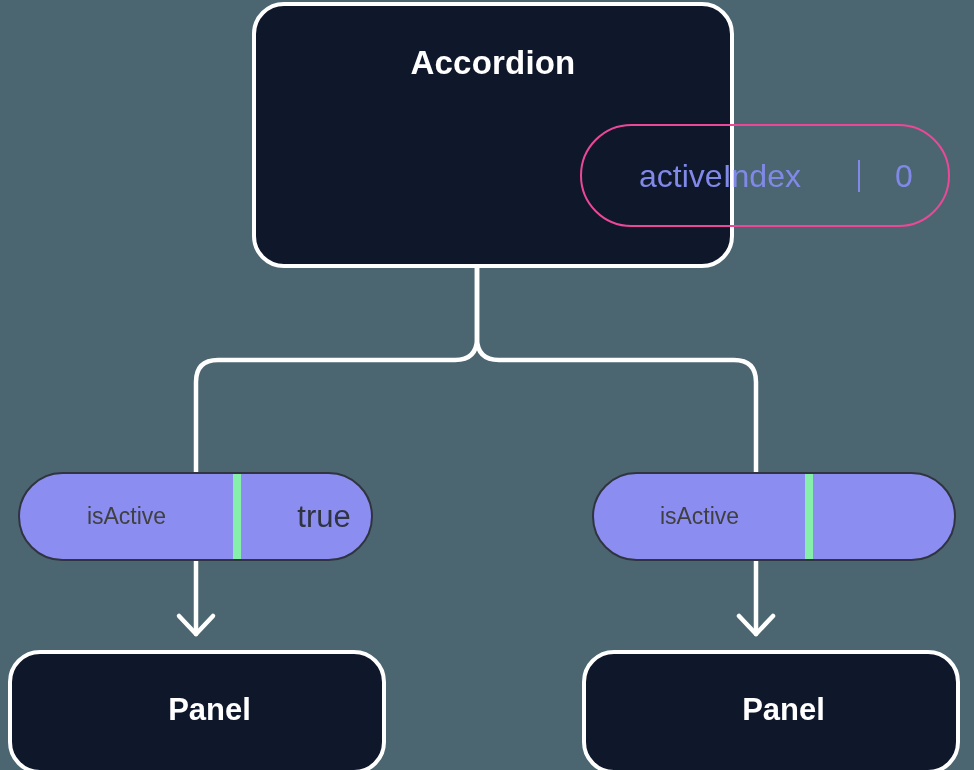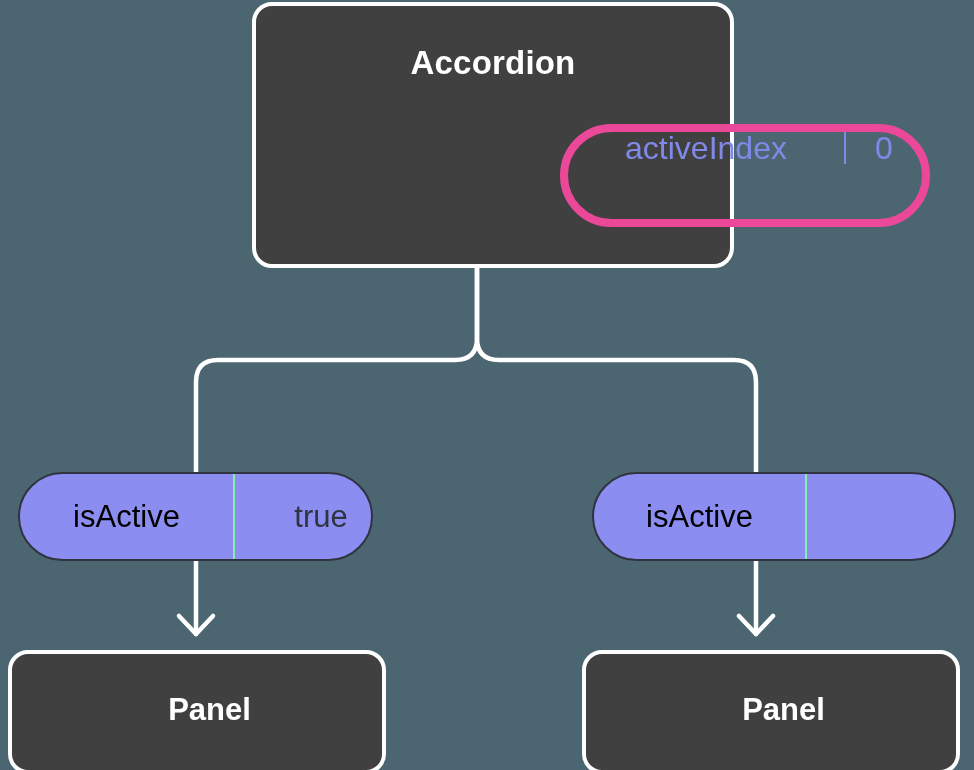--- a/index.html
+++ b/index.html
@@ -24,23 +24,23 @@
     top: 0;
     width: 974px;
     height: 770px;
     pointer-events: none;
   }
 
   
   .node-box {
     position: absolute;
     box-sizing: border-box;
-    background: #404040;
+    background: #0f172a;
     border: 4px solid #ffffff;
-    border-radius: 20px;
+    border-radius: 32px;
     display: flex;
     flex-direction: column;
     align-items: center;
   }
   #accordion-node {
     left: 252px;
     top: 2px;
     width: 482px;
     height: 266px;
     justify-content: flex-start;
@@ -67,29 +67,29 @@
     font-size: 31px;
     font-weight: 700;
     line-height: 1;
     margin-top: -6px;
     margin-left: 25px;
   }
 
   
   .pill-outline {
     position: absolute;
-    left: 304px;
+    left: 324px;
     top: 118px;
     width: 370px;
     height: 103px;
     box-sizing: border-box;
-    border: 8px solid #ec4899;
+    border: 2px solid #ec4899;
     border-radius: 52px;
     display: flex;
-    align-items: flex-start;
+    align-items: center;
     background: transparent;
   }
   .pill-outline .pill-key {
     flex: 0 0 276px;
     display: flex;
     align-items: center;
     justify-content: center;
     border-right: 2px solid #8189e8;
     color: #8189e8;
     font-size: 32px;
@@ -118,23 +118,23 @@
     align-items: stretch;
     overflow: hidden;
   }
   #pill-left  { left: 18px;  width: 355px; }
   #pill-right { left: 592px; width: 364px; }
 
   .pill-solid .pill-key {
     display: flex;
     align-items: center;
     justify-content: center;
-    border-right: 2px solid #86efac;
-    color: #000000;
-    font-size: 31px;
+    border-right: 8px solid #86efac;
+    color: #404040;
+    font-size: 23px;
     line-height: 1;
   }
   .pill-solid .pill-val {
     flex: 1 1 auto;
     display: flex;
     align-items: center;
     justify-content: center;
     color: #2f3440;
     font-size: 31px;
     line-height: 1;

